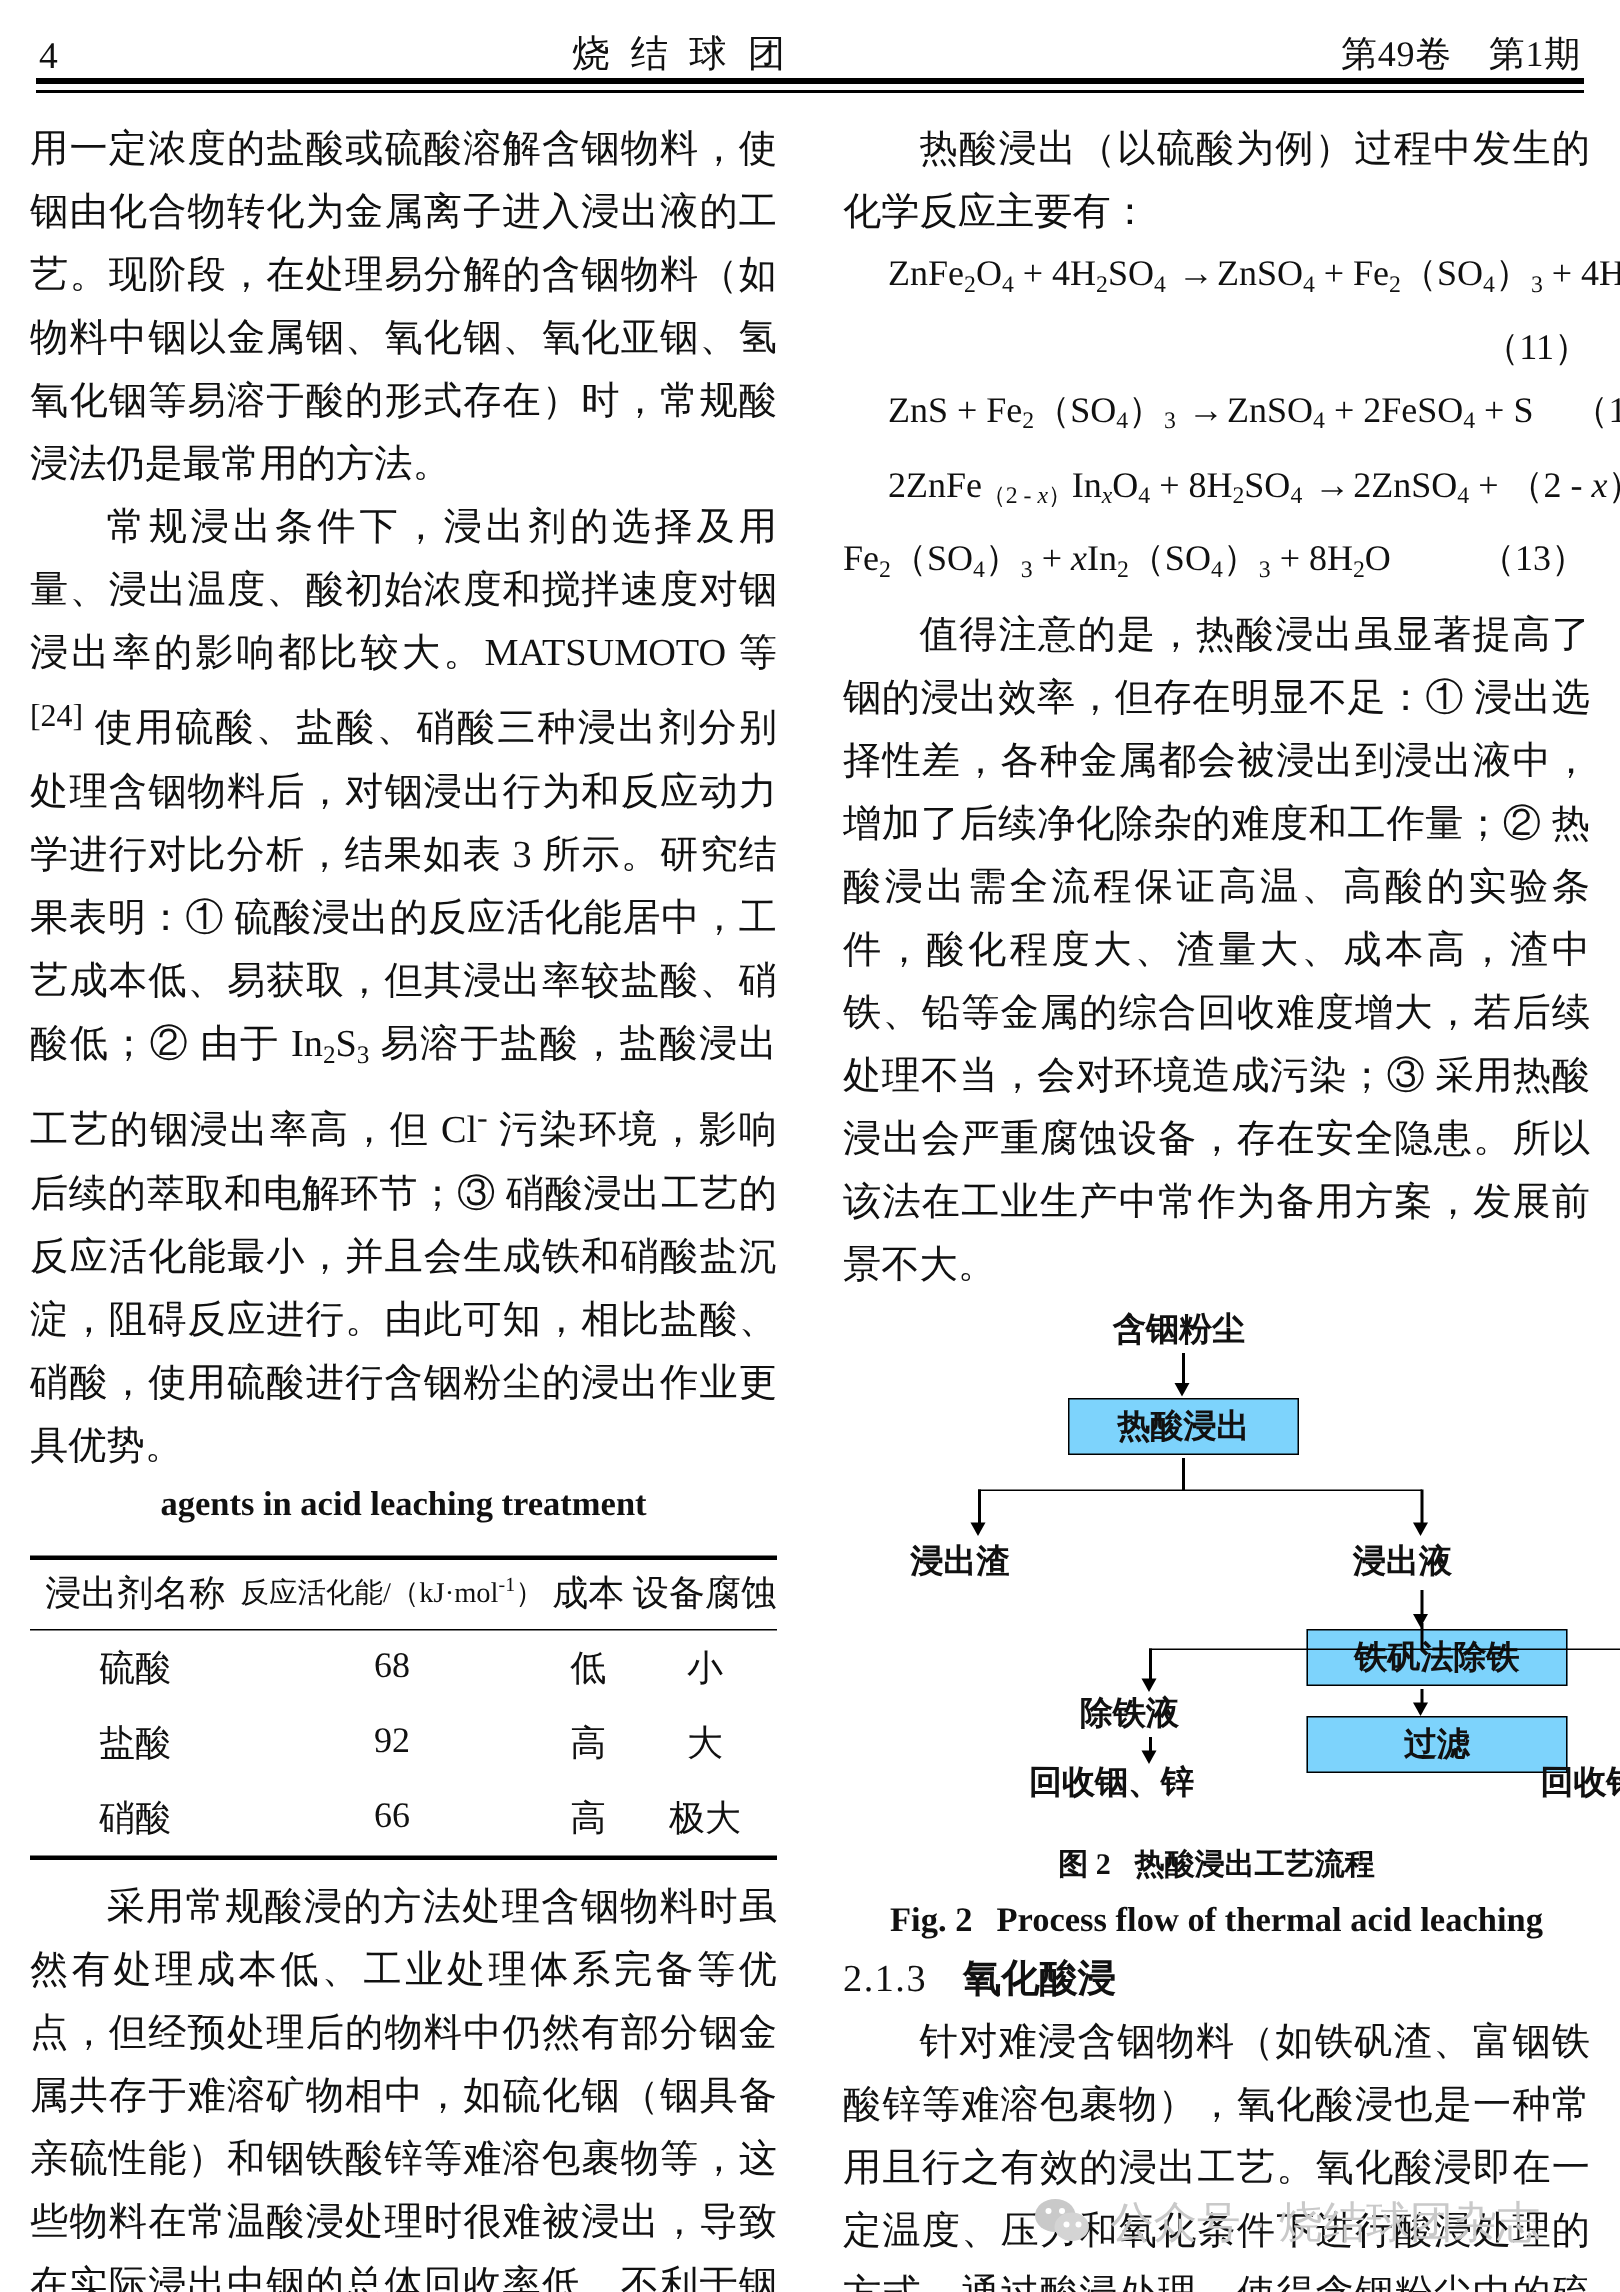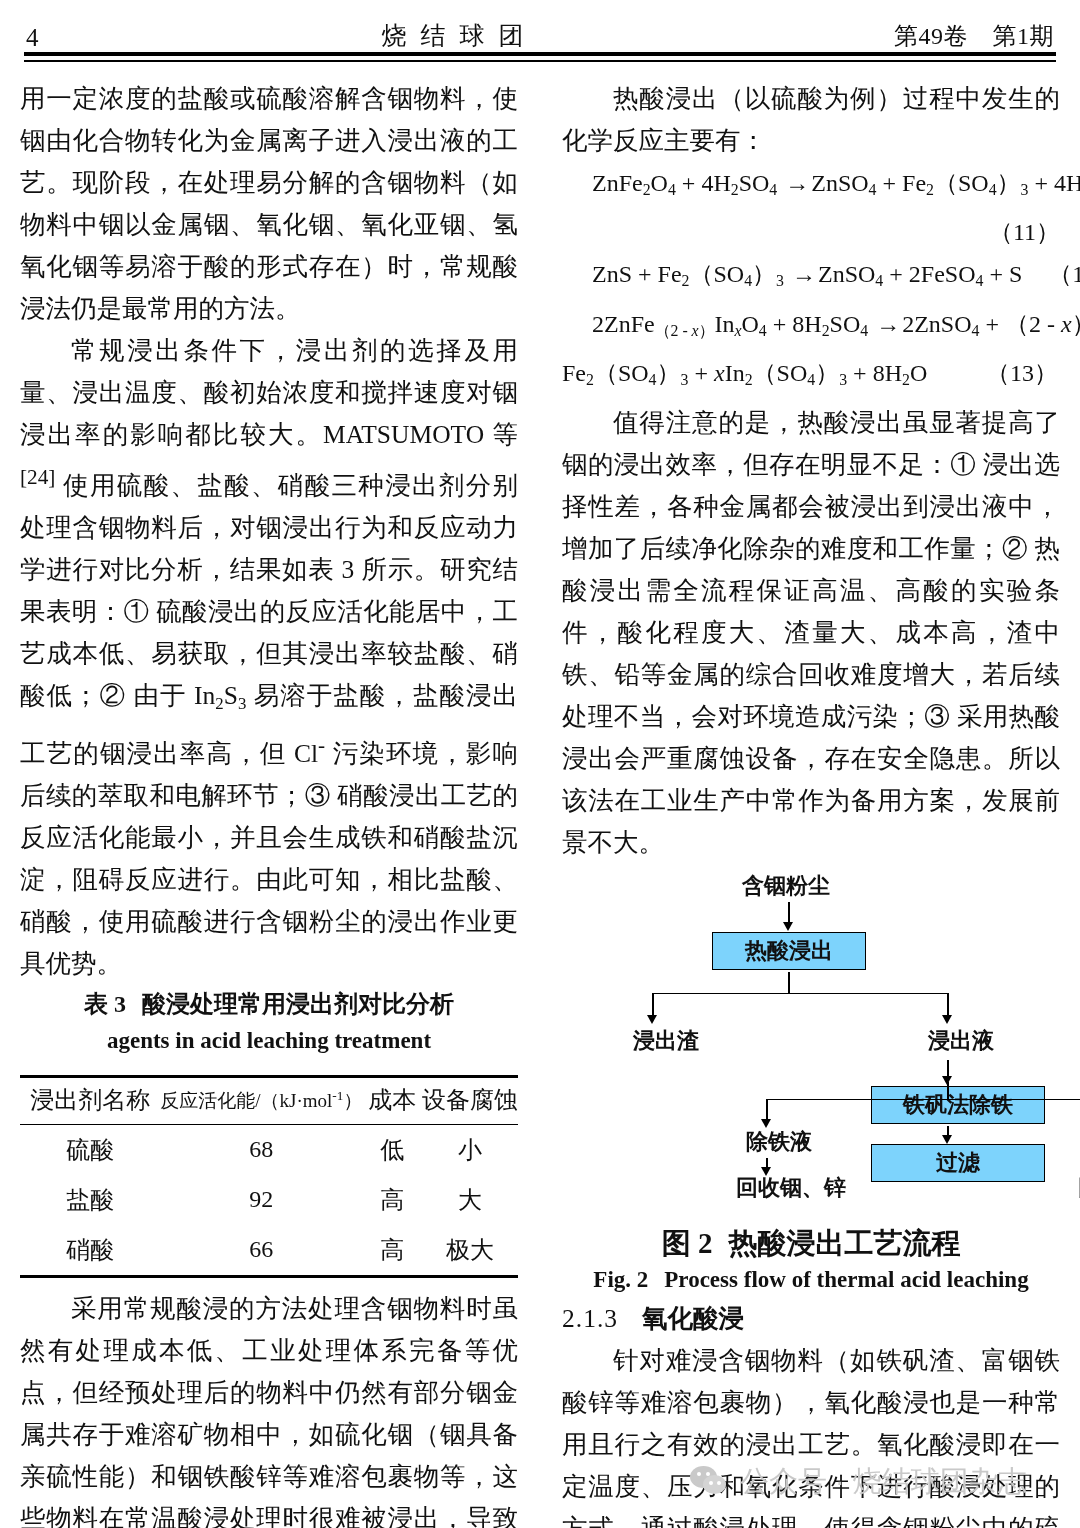--- a/index.html
+++ b/index.html
@@ -143,35 +143,35 @@
     padding: 2px 10px;
     white-space: nowrap;
     font-weight: bold;
   }
   .flabel {
     position: absolute;
     font-size: 22px;
     white-space: nowrap;
     line-height: 28px;
     font-weight: bold;
-    text-align: right;
+    text-align: left;
   }
   .vline { position: absolute; width: 1.5px; background: #000; }
   .hline { position: absolute; height: 1.5px; background: #000; }
   .arr {
     position: absolute;
     width: 0; height: 0;
     border-left: 5px solid transparent;
     border-right: 5px solid transparent;
     border-top: 9px solid #000;
   }
 
   .fig-caption {
     text-align: center;
-    font-size: 29px;
+    font-size: 20px;
     line-height: 38px;
     font-weight: bold;
   }
   .fig-caption .lead { margin-right: 16px; }
   .fig-caption.en { font-size: 23px; line-height: 36px; }
 
   
   .watermark {
     position: absolute;
     left: 690px;
@@ -220,23 +220,20 @@
 <div class="rule-thick"></div>
 <div class="rule-thin"></div>
 
 <div class="col col-left">
 
   <p class="body">用一定浓度的盐酸或硫酸溶解含铟物料，使铟由化合物转化为金属离子进入浸出液的工艺。现阶段，在处理易分解的含铟物料（如物料中铟以金属铟、氧化铟、氧化亚铟、氢氧化铟等易溶于酸的形式存在）时，常规酸浸法仍是最常用的方法。</p>
 
   <p class="body indent"><span>常规浸出条件下，浸出剂的选择及用量、浸出温度、酸初始浓度和搅拌速度对铟浸出率的影响都比较大。MATSUMOTO 等</span><sup>[24]</sup><span> 使用硫酸、盐酸、硝酸三种浸出剂分别处理含铟物料后，对铟浸出行为和反应动力学进行对比分析，结果如表 3 所示。研究结果表明：① 硫酸浸出的反应活化能居中，工艺成本低、易获取，但其浸出率较盐酸、硝酸低；② 由于 </span><span>In<sub>2</sub>S<sub>3</sub></span><span> 易溶于盐酸，盐酸浸出工艺的铟浸出率高，但 Cl</span><sup>-</sup><span> 污染环境，影响后续的萃取和电解环节；③ 硝酸浸出工艺的反应活化能最小，并且会生成铁和硝酸盐沉淀，阻碍反应进行。由此可知，相比盐酸、硝酸，使用硫酸进行含铟粉尘的浸出作业更具优势。</span></p>
 
   <div>
-    <div class="tbl-caption">
-      <span class="cnlead">表 3</span><span>酸浸处理常用浸出剂对比分析</span>
-    </div>
     <div class="tbl-caption en">
       <span>agents in acid leaching treatment</span>
     </div>
 
     <table class="data">
       <thead>
         <tr class="tr-top">
           <th style="width:30%">浸出剂名称</th>
           <th style="width:40%">
             <span class="unit-sm"><span>反应活化能/（kJ·mol</span><sup>-1</sup><span>）</span></span>

